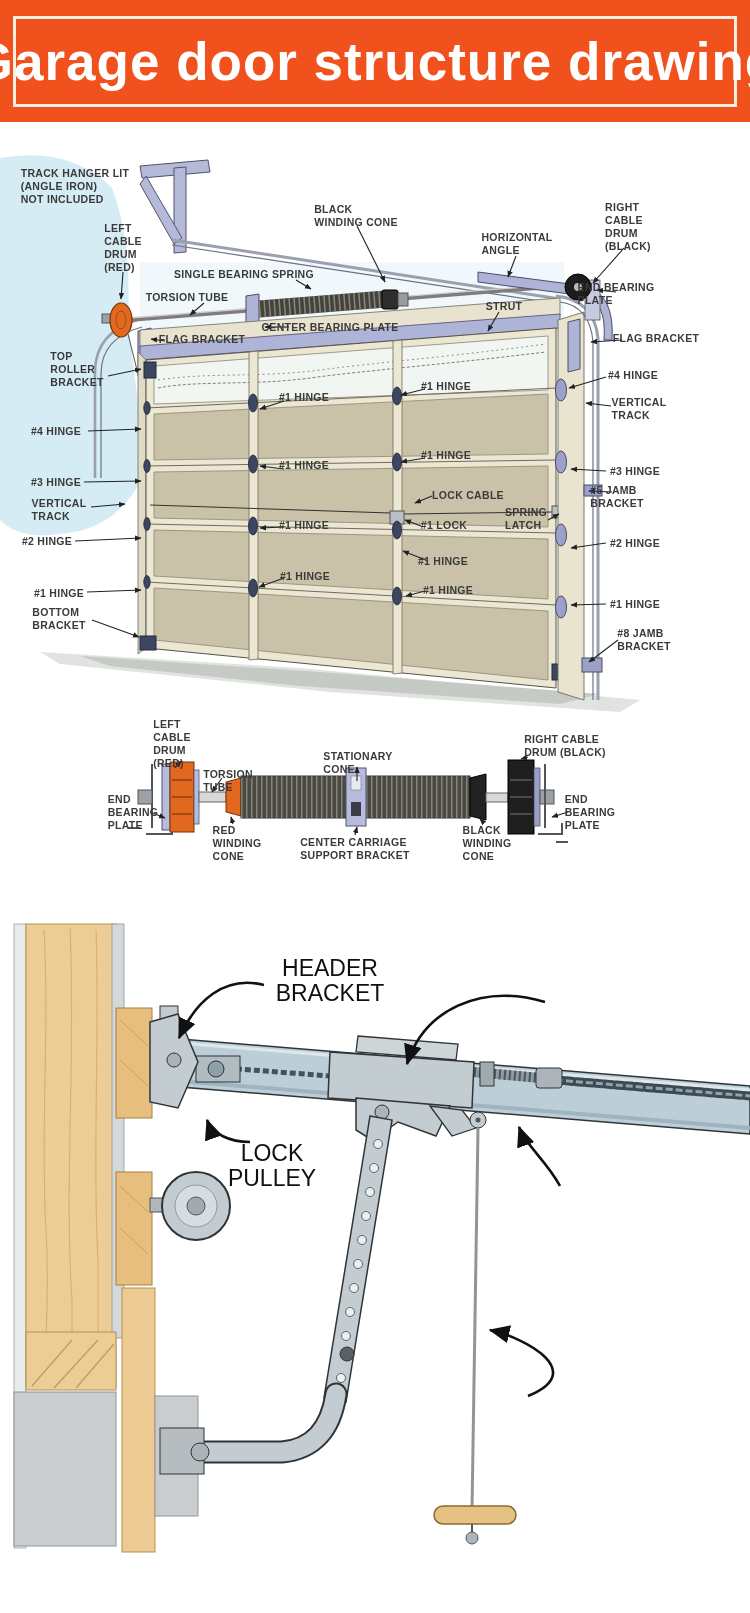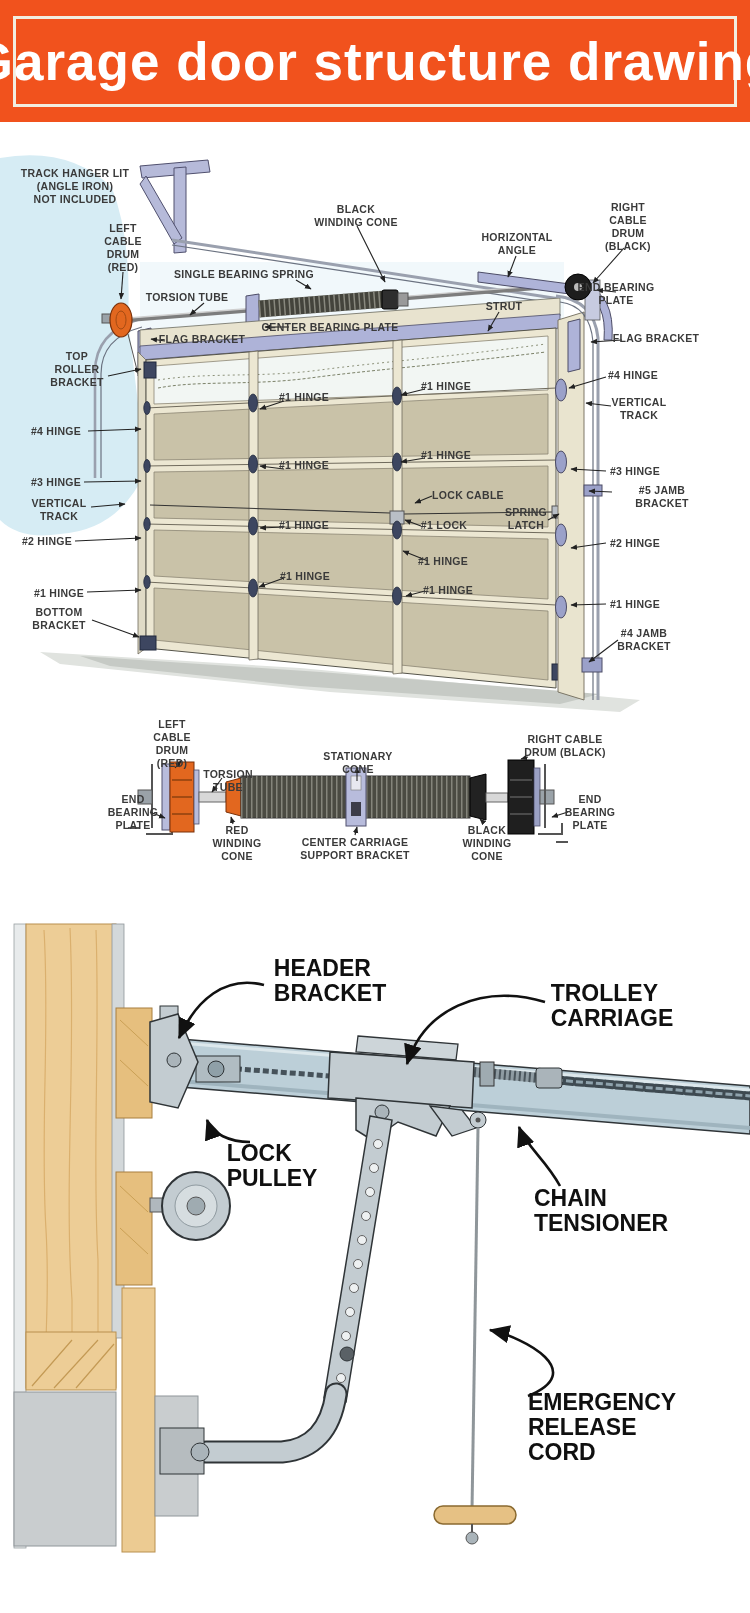--- a/index.html
+++ b/index.html
@@ -6,25 +6,25 @@
   #page{position:relative;width:750px;height:1613px;background:#ffffff;overflow:hidden;
         font-family:"Liberation Sans",sans-serif;}
   
   #banner{position:absolute;left:0;top:0;width:750px;height:122px;background:#f1521d;}
   #banner .inner{position:absolute;left:13px;right:13px;top:16px;bottom:15px;
                  border:3px solid #f2eee0;display:flex;align-items:center;justify-content:center;}
   #banner .title{color:#ffffff;font-size:53px;font-weight:bold;letter-spacing:1px;white-space:nowrap;}
   
   #art{position:absolute;left:0;top:0;width:750px;height:1613px;}
   
-  .lbl{position:absolute;transform:translateX(-50%);white-space:pre-line;text-align:center;
+  .lbl{position:absolute;transform:translateX(-50%);white-space:pre-line;
        font-size:10.5px;line-height:1.25;font-weight:600;color:#3a3a3a;letter-spacing:.3px;}
   
-  .lbl3{position:absolute;transform:translateX(-50%);white-space:pre-line;
-        font-size:23px;line-height:1.08;font-weight:bold;color:#101010;letter-spacing:0;}
+  .lbl3{position:absolute;transform:translateX(-50%);white-space:pre-line;text-align:center;
+        font-size:23px;line-height:1.08;font-weight:normal;color:#101010;letter-spacing:0;}
 </style>
 </head>
 <body>
 
 <div id="page">
 
   <svg id="art" viewBox="0 0 750 1613" xmlns="http://www.w3.org/2000/svg">
     <defs>
       <marker id="ah" markerWidth="7" markerHeight="6" refX="5.5" refY="2.5" orient="auto">
         <path d="M0,0 L6,2.5 L0,5 Z" fill="#222"></path>
@@ -364,37 +364,37 @@
   <div class="lbl" style="left:639px;top:396px">VERTICAL
 TRACK</div>
   <div class="lbl" style="left:304px;top:391px">#1 HINGE</div>
   <div class="lbl" style="left:446px;top:380px">#1 HINGE</div>
   <div class="lbl" style="left:56px;top:476px">#3 HINGE</div>
   <div class="lbl" style="left:304px;top:459px">#1 HINGE</div>
   <div class="lbl" style="left:446px;top:449px">#1 HINGE</div>
   <div class="lbl" style="left:59px;top:497px">VERTICAL
 TRACK</div>
   <div class="lbl" style="left:635px;top:465px">#3 HINGE</div>
-  <div class="lbl" style="left:662px;top:484px">#5 JAMB
+  <div class="lbl" style="left:617px;top:484px">#5 JAMB
 BRACKET</div>
   <div class="lbl" style="left:468px;top:489px">LOCK CABLE</div>
   <div class="lbl" style="left:526px;top:506px">SPRING
 LATCH</div>
   <div class="lbl" style="left:47px;top:535px">#2 HINGE</div>
   <div class="lbl" style="left:304px;top:519px">#1 HINGE</div>
   <div class="lbl" style="left:444px;top:519px">#1 LOCK</div>
   <div class="lbl" style="left:635px;top:537px">#2 HINGE</div>
   <div class="lbl" style="left:443px;top:555px">#1 HINGE</div>
   <div class="lbl" style="left:305px;top:570px">#1 HINGE</div>
   <div class="lbl" style="left:448px;top:584px">#1 HINGE</div>
   <div class="lbl" style="left:59px;top:587px">#1 HINGE</div>
   <div class="lbl" style="left:635px;top:598px">#1 HINGE</div>
   <div class="lbl" style="left:59px;top:606px">BOTTOM
 BRACKET</div>
-  <div class="lbl" style="left:644px;top:627px">#4 JAMB
+  <div class="lbl" style="left:644px;top:627px">#8 JAMB
 BRACKET</div>
 
   <div class="lbl" style="left:172px;top:718px">LEFT
 CABLE
 DRUM
 (RED)</div>
   <div class="lbl" style="left:228px;top:768px">TORSION
 TUBE</div>
   <div class="lbl" style="left:358px;top:750px">STATIONARY
 CONE</div>
@@ -410,22 +410,16 @@
 SUPPORT BRACKET</div>
   <div class="lbl" style="left:487px;top:824px">BLACK
 WINDING
 CONE</div>
   <div class="lbl" style="left:590px;top:793px">END
 BEARING
 PLATE</div>
 
   <div class="lbl3" style="left:330px;top:956px">HEADER
 BRACKET</div>
-  <div class="lbl3" style="left:612px;top:981px">TROLLEY
-CARRIAGE</div>
   <div class="lbl3" style="left:272px;top:1141px">LOCK
 PULLEY</div>
-  <div class="lbl3" style="left:601px;top:1186px">CHAIN
-TENSIONER</div>
-  <div class="lbl3" style="left:602px;top:1390px">EMERGENCY
-RELEASE CORD</div>
 
 </div>
 
 </body></html>

